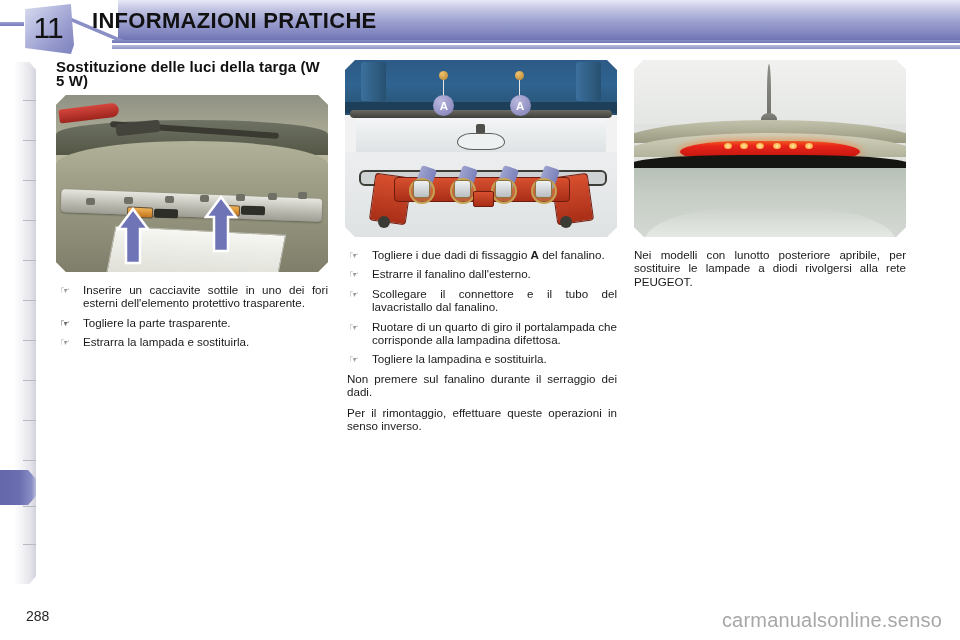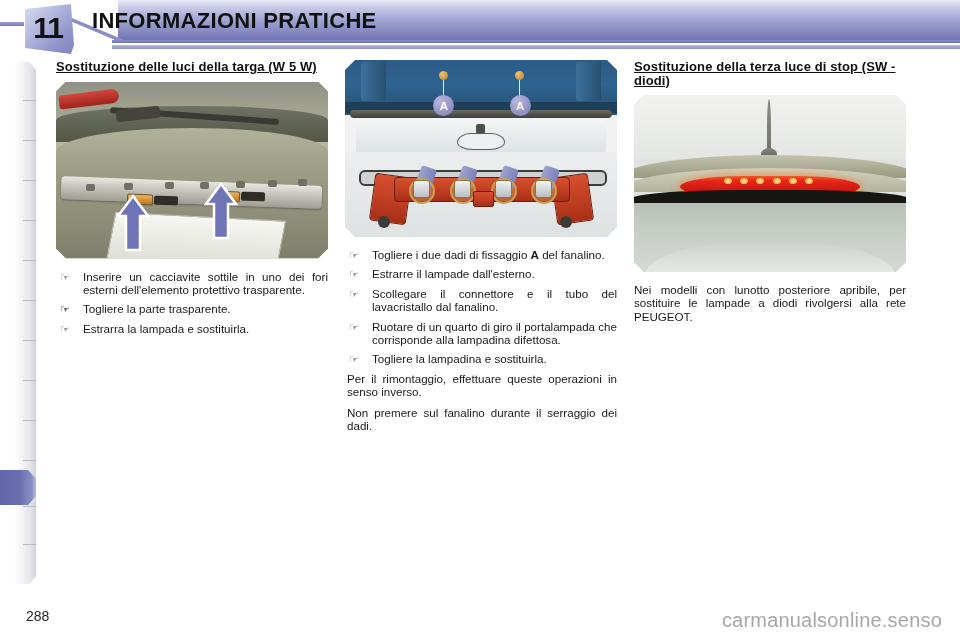--- a/index.html
+++ b/index.html
@@ -73,21 +73,21 @@
   }
   #chapter-badge .shape {
     position: absolute; inset: 0;
     background: linear-gradient(135deg, #dcdff0 0%, #b8bce0 35%, #9498cc 70%, #7d82bd 100%);
     clip-path: polygon(6% 10%, 94% 0%, 100% 82%, 94% 100%, 6% 88%);
     border: 0;
   }
   #chapter-badge .num {
     position: absolute; inset: 0;
     display: flex; align-items: center; justify-content: center;
-    font-size: 30px; font-weight: bold; color: #111111;
+    font-size: 30px; font-weight: normal; color: #111111;
     letter-spacing: -1px;
     padding-bottom: 2px;
   }
   #header-title {
     position: absolute;
     left: 92px; top: 6px;
     height: 30px;
     display: flex; align-items: center;
     font-size: 22px;
     font-weight: bold;
@@ -117,27 +117,26 @@
     clip-path: polygon(0 0, 78% 0, 100% 9px, 100% 26px, 78% 100%, 0 100%);
   }
 
   
   .column { position: absolute; top: 60px; }
   #col-1 { left: 56px;  width: 272px; }
   #col-2 { left: 345px; width: 272px; }
   #col-3 { left: 634px; width: 272px; }
 
   .col-title {
-    font-size: 13px;
+    font-size: 15px;
     font-weight: bold;
     color: #111111;
     line-height: 13.5px;
     margin: 0 0 8px 0;
     letter-spacing: 0.1px;
-    text-decoration: underline;
   }
 
   
   .figure {
     position: relative;
     width: 272px; height: 177px;
     overflow: hidden;
     border-radius: 2px;
     clip-path: polygon(10px 0, calc(100% - 10px) 0, 100% 10px,
                        100% calc(100% - 10px), calc(100% - 10px) 100%,
@@ -550,41 +549,40 @@
     <div style="position:absolute; left:12%; top:88%; width:12px; height:12px; background:#3c3c37; border-radius:50%;"></div>
     <div style="position:absolute; left:79%; top:88%; width:12px; height:12px; background:#3c3c37; border-radius:50%;"></div>
   </div>
 
   <div class="body-text">
     <div class="bullet-item">
       <span class="glyph">☞</span><span>Togliere i due dadi di fissaggio </span><b class="inline">A</b><span> del fanalino.</span>
     </div>
     <div class="bullet-item">
       <span class="glyph">☞</span>
-      <span>Estrarre il lampade dall'esterno.</span>
+      <span>Estrarre il fanalino dall'esterno.</span>
     </div>
     <div class="bullet-item">
       <span class="glyph">☞</span>
       <span>Scollegare il connettore e il tubo del lavacristallo dal fanalino.</span>
     </div>
     <div class="bullet-item">
       <span class="glyph">☞</span>
       <span>Ruotare di un quarto di giro il portalampada che corrisponde alla lampadina difettosa.</span>
     </div>
     <div class="bullet-item">
       <span class="glyph">☞</span>
       <span>Togliere la lampadina e sostituirla.</span>
     </div>
+    <div class="para para-indent">Non premere sul fanalino durante il serraggio dei dadi.</div>
     <div class="para para-indent">Per il rimontaggio, effettuare queste operazioni in senso inverso.</div>
-    <div class="para para-indent">Non premere sul fanalino durante il serraggio dei dadi.</div>
   </div>
 </div>
 
 <div class="column" id="col-3">
-  <div class="col-title">Sostituzione della terza luce di stop (SW - diodi)</div>
 
   <div class="figure" id="fig-3">
     <div id="fig3-sky"></div>
     <div id="fig3-antenna"></div>
     <div id="fig3-antenna-base"></div>
     <div id="fig3-roof"></div>
     <div id="fig3-roof2"></div>
     <div id="fig3-lamp"></div>
     <div class="fig3-led" style="left:33%"></div>
     <div class="fig3-led" style="left:39%"></div>

